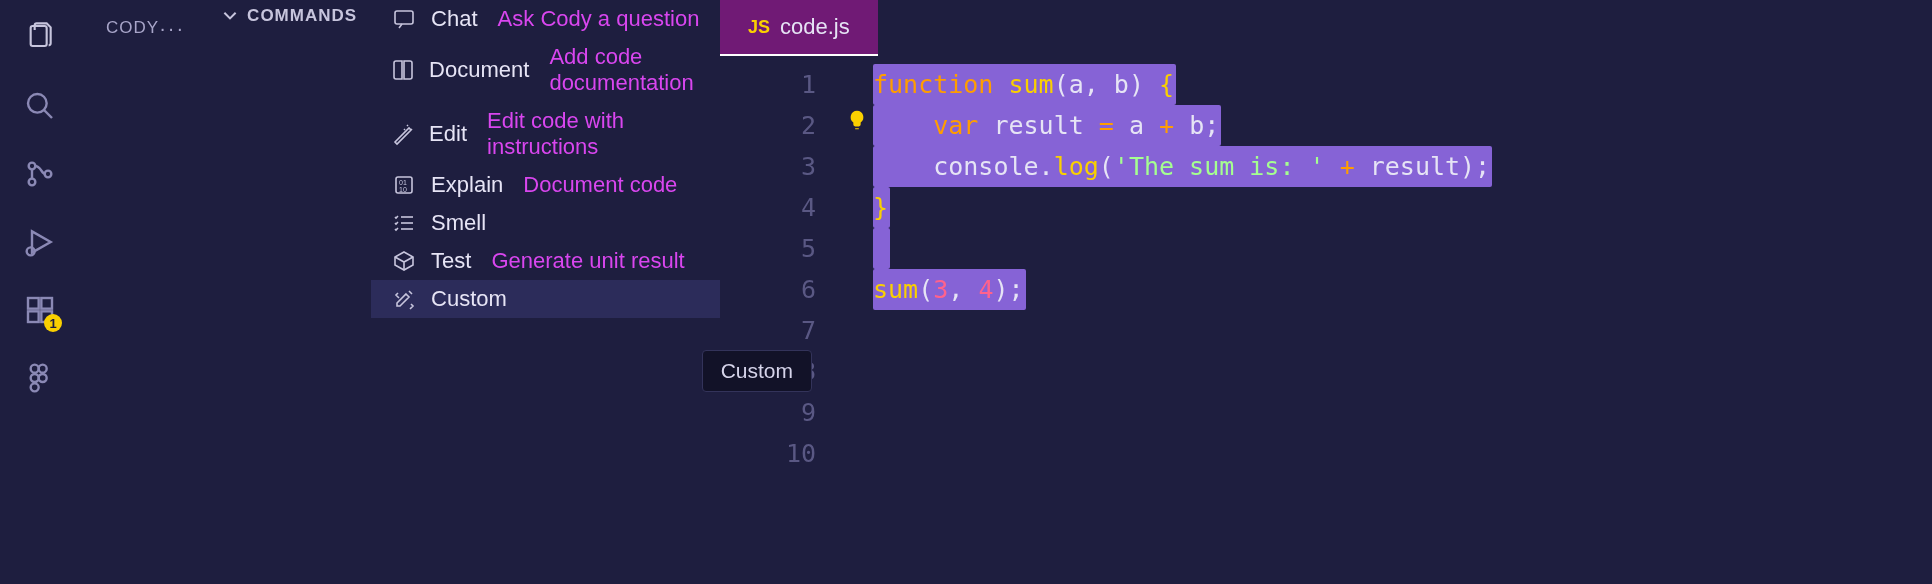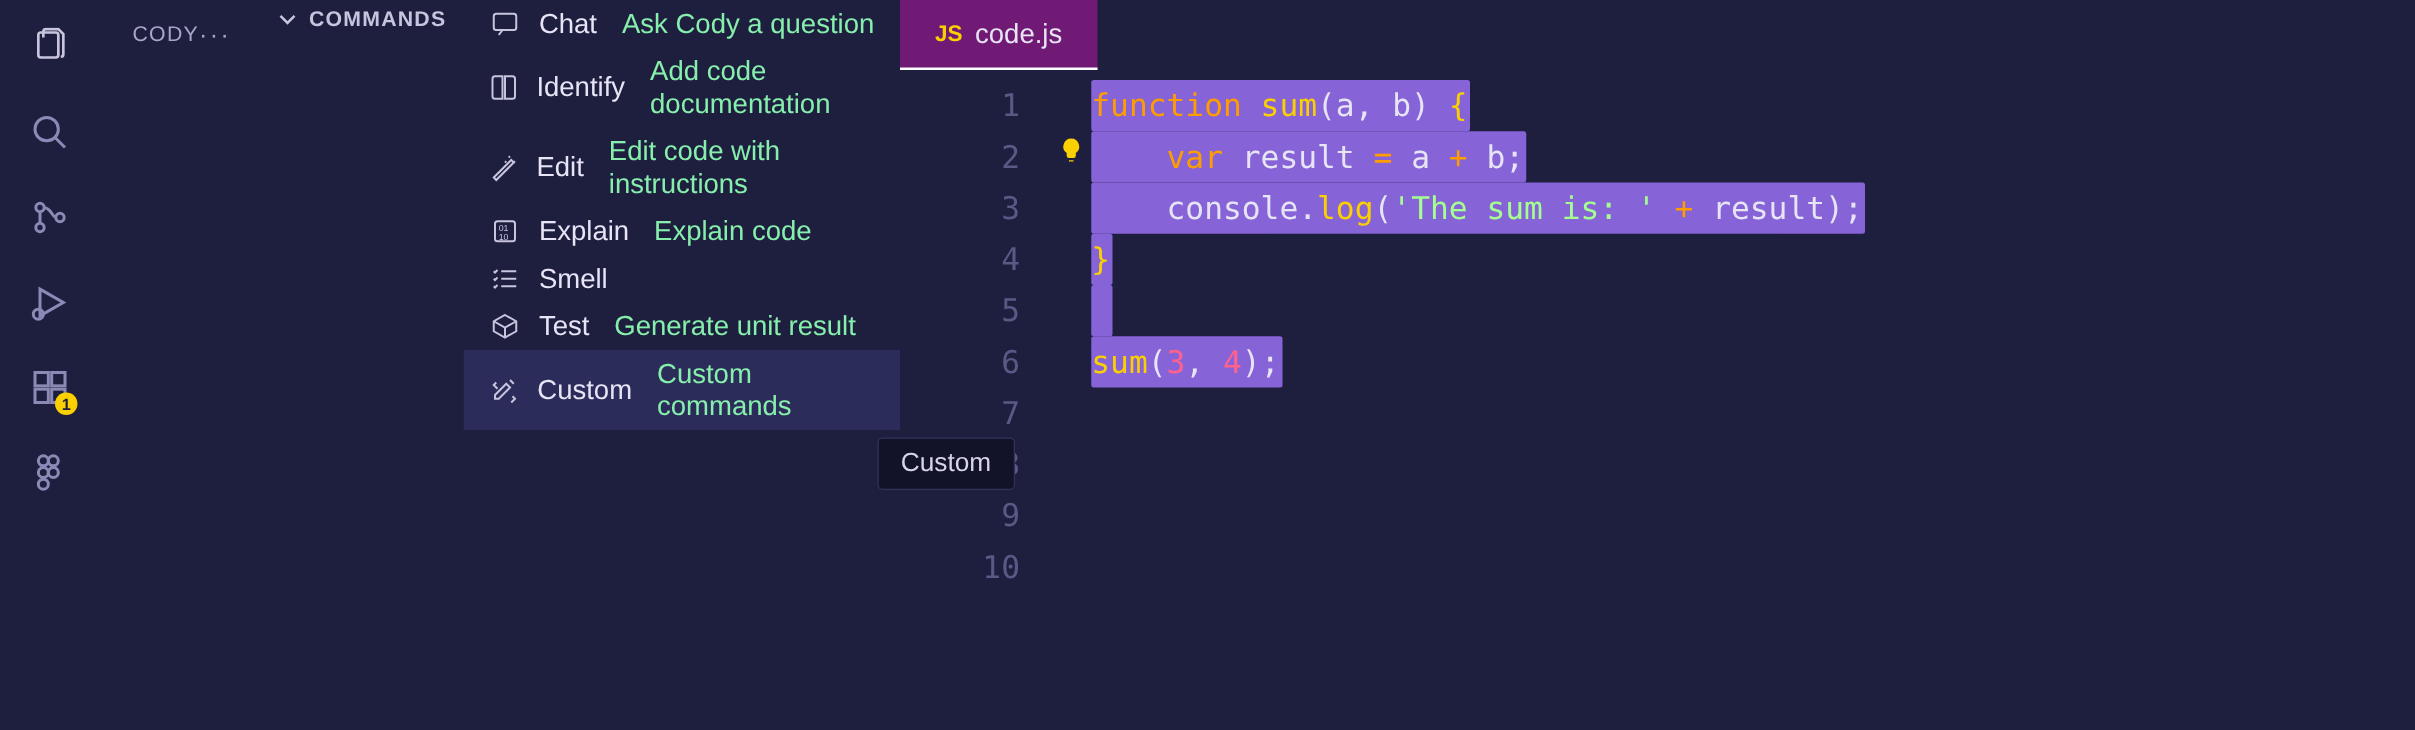--- a/index.html
+++ b/index.html
@@ -101,21 +101,21 @@
   .command-icon {
     width: 26px;
     height: 26px;
     display: flex;
     align-items: center;
     justify-content: center;
     color: #c7c5dd;
   }
   .command-icon svg { width: 24px; height: 24px; }
   .command-label { color: #e6e4f5; font-weight: 500; }
-  .command-desc  { color: #86efac; margin-left: 6px; }
+  .command-desc  { color: #d946ef; margin-left: 6px; }
 
   .tooltip {
     position: absolute;
     background: #121228;
     color: #d6d4ea;
     padding: 8px 18px;
     border: 1px solid #33335a;
     border-radius: 4px;
     font-size: 21px;
     right: -92px;
@@ -257,21 +257,21 @@
       <span class="command-label">Chat</span>
       <span class="command-desc">Ask Cody a question</span>
     </div>
 
     <div class="command-item">
       <span class="command-icon">
           <svg viewBox="0 0 24 24" fill="none" stroke="currentColor" stroke-width="1.6">
             <path d="M3 5a2 2 0 0 1 2-2h6v18H5a2 2 0 0 1-2-2zM21 5a2 2 0 0 0-2-2h-6v18h6a2 2 0 0 0 2-2z"></path>
           </svg>
         </span>
-      <span class="command-label">Identify</span>
+      <span class="command-label">Document</span>
       <span class="command-desc">Add code documentation</span>
     </div>
 
     <div class="command-item">
       <span class="command-icon">
           <svg viewBox="0 0 24 24" fill="none" stroke="currentColor" stroke-width="1.6">
             <path d="M4 20L18 6l2 2L6 22zM16 4l1-1M20 8l1-1M14 8l-1-1"></path>
           </svg>
         </span>
       <span class="command-label">Edit</span>
@@ -280,21 +280,21 @@
 
     <div class="command-item">
       <span class="command-icon">
           <svg viewBox="0 0 24 24" fill="none" stroke="currentColor" stroke-width="1.6">
             <rect x="4" y="4" width="16" height="16" rx="2"></rect>
             <text x="7" y="12" font-size="7" fill="currentColor" stroke="none">01</text>
             <text x="7" y="19" font-size="7" fill="currentColor" stroke="none">10</text>
           </svg>
         </span>
       <span class="command-label">Explain</span>
-      <span class="command-desc">Explain code</span>
+      <span class="command-desc">Document code</span>
     </div>
 
     <div class="command-item">
       <span class="command-icon">
           <svg viewBox="0 0 24 24" fill="none" stroke="currentColor" stroke-width="1.6">
             <line x1="9" y1="6" x2="21" y2="6"></line>
             <line x1="9" y1="12" x2="21" y2="12"></line>
             <line x1="9" y1="18" x2="21" y2="18"></line>
             <polyline points="3,6 4,7 6,5"></polyline>
             <polyline points="3,12 4,13 6,11"></polyline>
@@ -315,21 +315,20 @@
       <span class="command-desc">Generate unit result</span>
     </div>
 
     <div class="command-item selected">
       <span class="command-icon">
           <svg viewBox="0 0 24 24" fill="none" stroke="currentColor" stroke-width="1.6">
             <path d="M14 7l3 3-9 9H5v-3zM17 4l3 3M6 6l-2 2 3 3M19 17l2 2-3 3"></path>
           </svg>
         </span>
       <span class="command-label">Custom</span>
-      <span class="command-desc">Custom commands</span>
     </div>
 
   </div>
 
   <div class="tooltip">Custom</div>
 </div>
 
 <div class="editor-area">
   <div class="tab-bar">
     <div class="tab">

